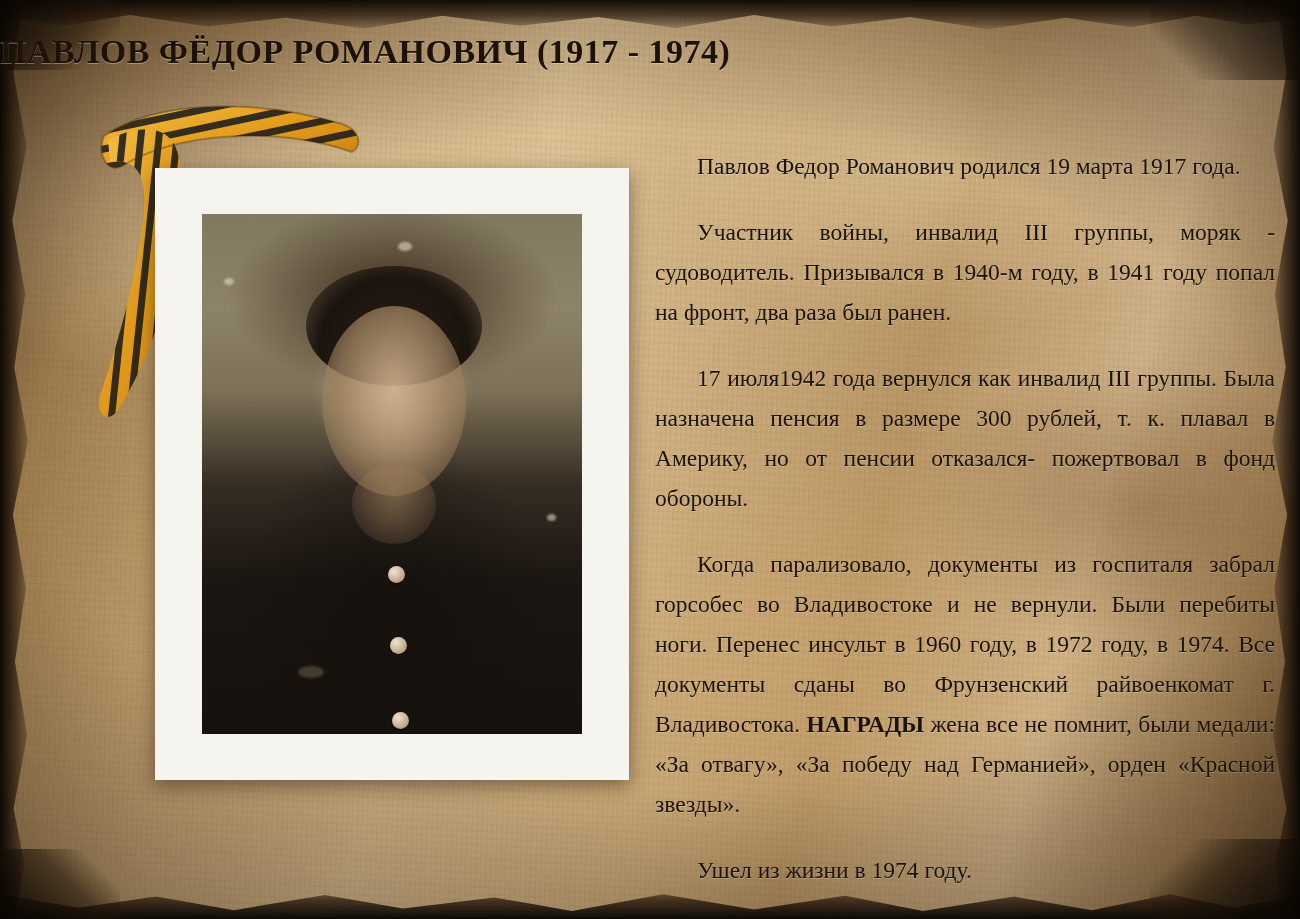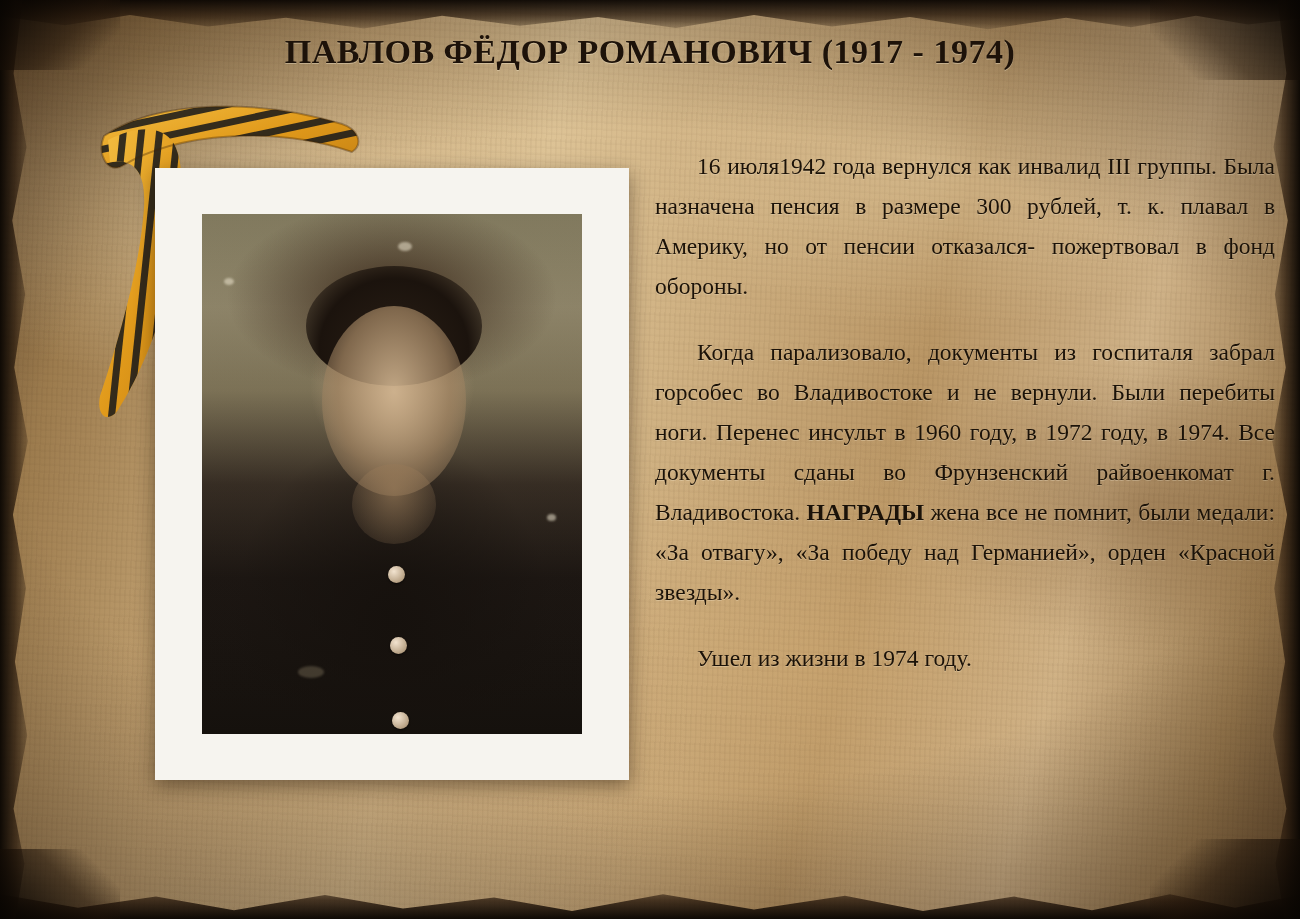--- a/index.html
+++ b/index.html
@@ -86,21 +86,21 @@
     right: 0; top: 0; width: 150px; height: 80px;
     background: linear-gradient(-135deg, rgba(8,5,2,.92) 0%, rgba(30,18,8,.5) 55%, rgba(0,0,0,0) 80%);
   }
 
   
   #title {
     position: absolute;
     top: 33px;
     left: 0;
     width: 1300px;
-    text-align: center;
+    text-align: left;
     font-family: "Liberation Serif", serif;
     font-weight: bold;
     font-size: 34px;
     letter-spacing: .5px;
     color: #1d1209;
     text-shadow: 0 1px 0 rgba(255,245,220,.35);
     white-space: nowrap;
   }
 
   
@@ -272,18 +272,20 @@
       <div class="button" id="btn2"></div>
       <div class="button" id="btn3"></div>
       <div class="blemish" id="bl1"></div>
       <div class="blemish" id="bl2"></div>
       <div class="blemish" id="bl3"></div>
       <div class="blemish" id="bl4"></div>
     </div>
   </div>
 
   <div id="text-col">
-    <p>16 июля1942 года вернулся как инвалид III группы. Была назначена пенсия в размере 300 рублей, т. к. плавал в Америку, но от пенсии отказался- пожертвовал в фонд обороны.</p>
+    <p>Павлов Федор Романович родился 19 марта 1917 года.</p>
+    <p>Участник войны, инвалид III группы, моряк - судоводитель. Призывался в 1940-м году, в 1941 году попал на фронт, два раза был ранен.</p>
+    <p>17 июля1942 года вернулся как инвалид III группы. Была назначена пенсия в размере 300 рублей, т. к. плавал в Америку, но от пенсии отказался- пожертвовал в фонд обороны.</p>
     <p><span>Когда парализовало, документы из госпиталя забрал горсобес во Владивостоке и не вернули. Были перебиты ноги. Перенес инсульт в 1960 году, в 1972 году, в 1974. Все документы сданы во Фрунзенский райвоенкомат г. Владивостока. </span><span class="awards-label">НАГРАДЫ</span><span> жена все не помнит, были медали: «За отвагу», «За победу над Германией», орден «Красной звезды».</span></p>
     <p>Ушел из жизни в 1974 году.</p>
   </div>
 
 </div>
 
 </body></html>

